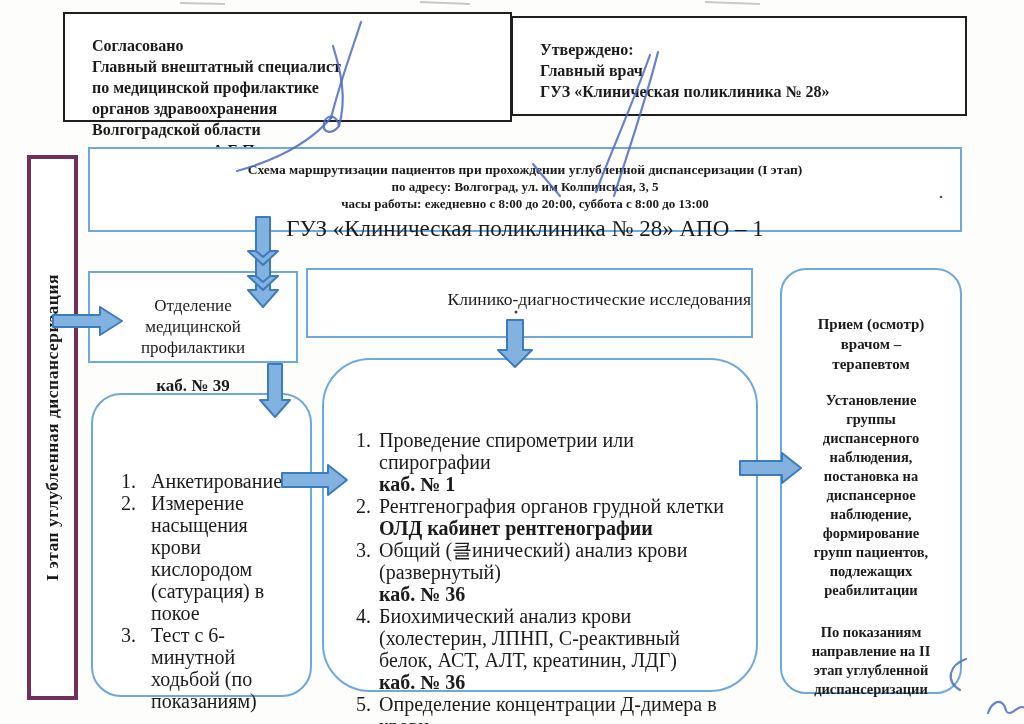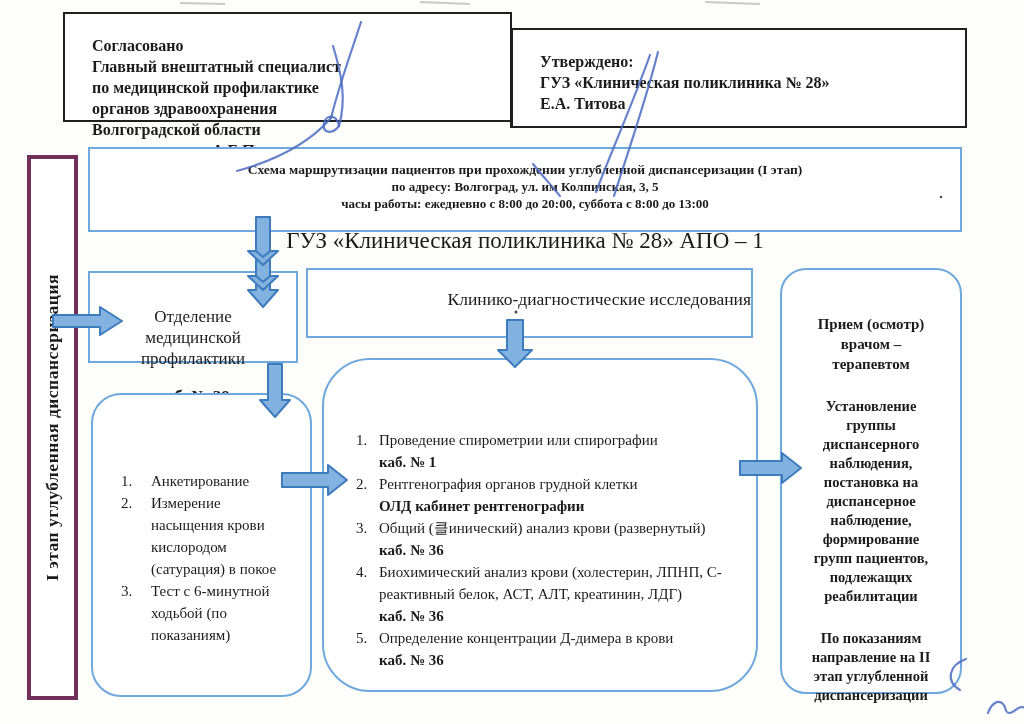--- a/index.html
+++ b/index.html
@@ -8,63 +8,63 @@
     background:#fdfdfb;color:#1b1b1b;
     font-family:"Liberation Serif","DejaVu Serif",serif;
   }
   .abs{position:absolute;box-sizing:border-box}
   ul,ol{margin:17px;padding:0;list-style:none}
 
   
   .approval{border:2px solid #1f1f1f;background:#fff;padding:4px 10px;
     font-size:16px;font-weight:600;line-height:21px}
   .approval-left{left:63px;top:12px;width:449px;height:110px}
-  .approval-right{left:510px;top:28px;width:457px;height:100px;border-left-width:3px}
+  .approval-right{left:510px;top:16px;width:457px;height:100px;border-left-width:3px}
 
   
   .title-box{left:88px;top:147px;width:874px;height:85px;border:2px solid #6fa8dc;
     background:#fff;text-align:center}
   .t1{font-size:13.5px;font-weight:bold;line-height:17px;margin-top:12px}
   .t2{font-size:13px;font-weight:bold;line-height:17px}
-  .t4{font-size:23px;line-height:30px;margin-top:14px}
+  .t4{font-size:23px;line-height:30px;margin-top:2px}
 
   
   .stage-box{left:27px;top:155px;width:51px;height:545px;border:4px solid #70305a;
     background:#fff;display:flex;align-items:center;justify-content:center}
   .stage-text{writing-mode:vertical-rl;transform:rotate(180deg);
     font-weight:bold;font-size:17.5px;letter-spacing:.5px;white-space:nowrap}
 
   
   .prev-box{left:88px;top:271px;width:210px;height:92px;border:2px solid #6fa8dc;
-    background:#fff;text-align:center;font-size:17px;line-height:21px;padding-top:16px}
+    background:#fff;text-align:center;font-size:17px;line-height:21px;padding-top:5px}
   .prev-room{font-weight:bold}
 
   
   .kdi-box{left:306px;top:268px;width:447px;height:70px;border:2px solid #6fa8dc;
     background:#fff;display:flex;align-items:center;justify-content:flex-end;
     font-size:17.5px;padding-bottom:8px}
 
   
   .round{border:2px solid #6fa8dc;background:#fff}
   .left-round{left:91px;top:393px;width:221px;height:304px;border-radius:30px}
   .mid-round{left:322px;top:358px;width:436px;height:334px;border-radius:48px}
   .right-round{left:780px;top:268px;width:182px;height:426px;border-radius:26px;
     padding:44px 27px 0;text-align:center;font-weight:bold}
 
-  .steps li{counter-increment:n;position:relative;font-size:15px;line-height:22px}
+  .steps li{counter-increment:n;position:relative;font-size:20px;line-height:22px}
   .steps{counter-reset:n}
   .steps li::before{content:counter(n) ".";position:absolute;left:0;top:0}
   .steps-left{padding:58px 8px 0 11px}
   .steps-left li{padding-left:30px}
   .steps-mid{padding:52px 12px 0 15px}
   .steps-mid li{padding-left:23px}
   .room-line{display:block;font-weight:bold}
 
   .th-title{font-size:15px;line-height:20px}
-  .th-para{font-size:14.5px;line-height:19px;margin-top:23px}
+  .th-para{font-size:14.5px;line-height:19px;margin-top:17px}
   .th-para2{margin-top:23px}
 
   
   .overlay{left:0;top:0;pointer-events:none}
   .flow-arrow{fill:#82b2e0;stroke:#3e7bbd;stroke-width:2;stroke-linejoin:round}
   .pen{fill:none;stroke:#4b6cc1;stroke-width:2.2;stroke-linecap:round;opacity:.85}
   .smudge{stroke:#8a8a8a;stroke-width:2;opacity:.45}
 </style>
 </head>
 <body>
@@ -77,22 +77,22 @@
       <li>по медицинской профилактике</li>
       <li>органов здравоохранения</li>
       <li>Волгоградской области _______________А.Б.Покатилов</li>
     </ul>
 </div>
 
 <div class="abs approval approval-right">
   <ul>
 
   <li>Утверждено:</li>
+      <li>Главный врач</li>
       <li>ГУЗ «Клиническая поликлиника № 28»</li>
-      <li>Е.А. Титова</li>
     </ul>
 </div>
 
 <div class="abs title-box">
   <div class="t1">Схема маршрутизации пациентов при прохождении углубленной диспансеризации (I этап)</div>
   <div class="t2">по адресу: Волгоград, ул. им Колпинская, 3, 5</div>
   <div class="t2">часы работы: ежедневно с 8:00 до 20:00, суббота с 8:00 до 13:00</div>
   <div class="t4">ГУЗ «Клиническая поликлиника № 28» АПО – 1</div>
 </div>
 

